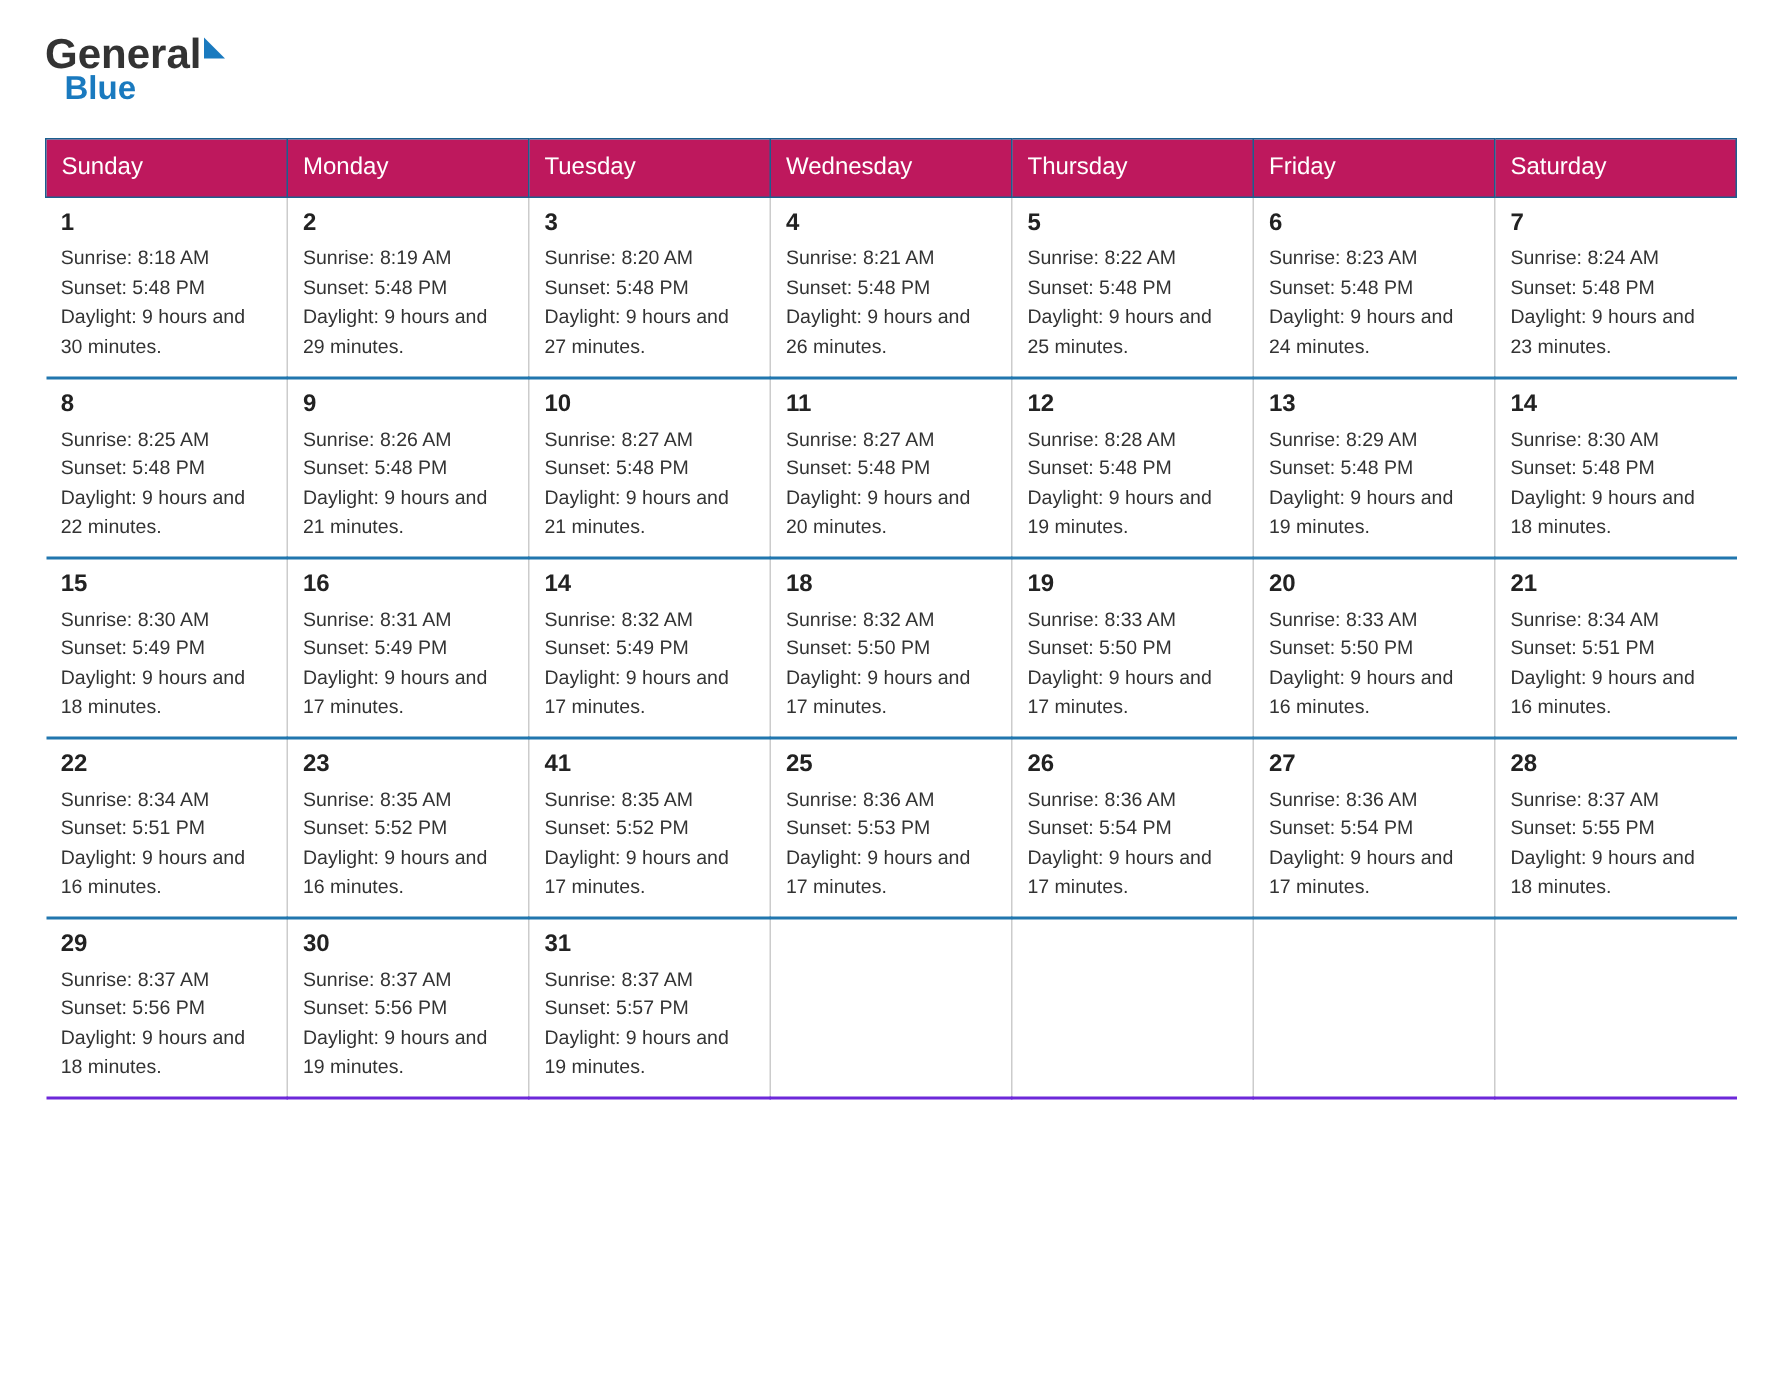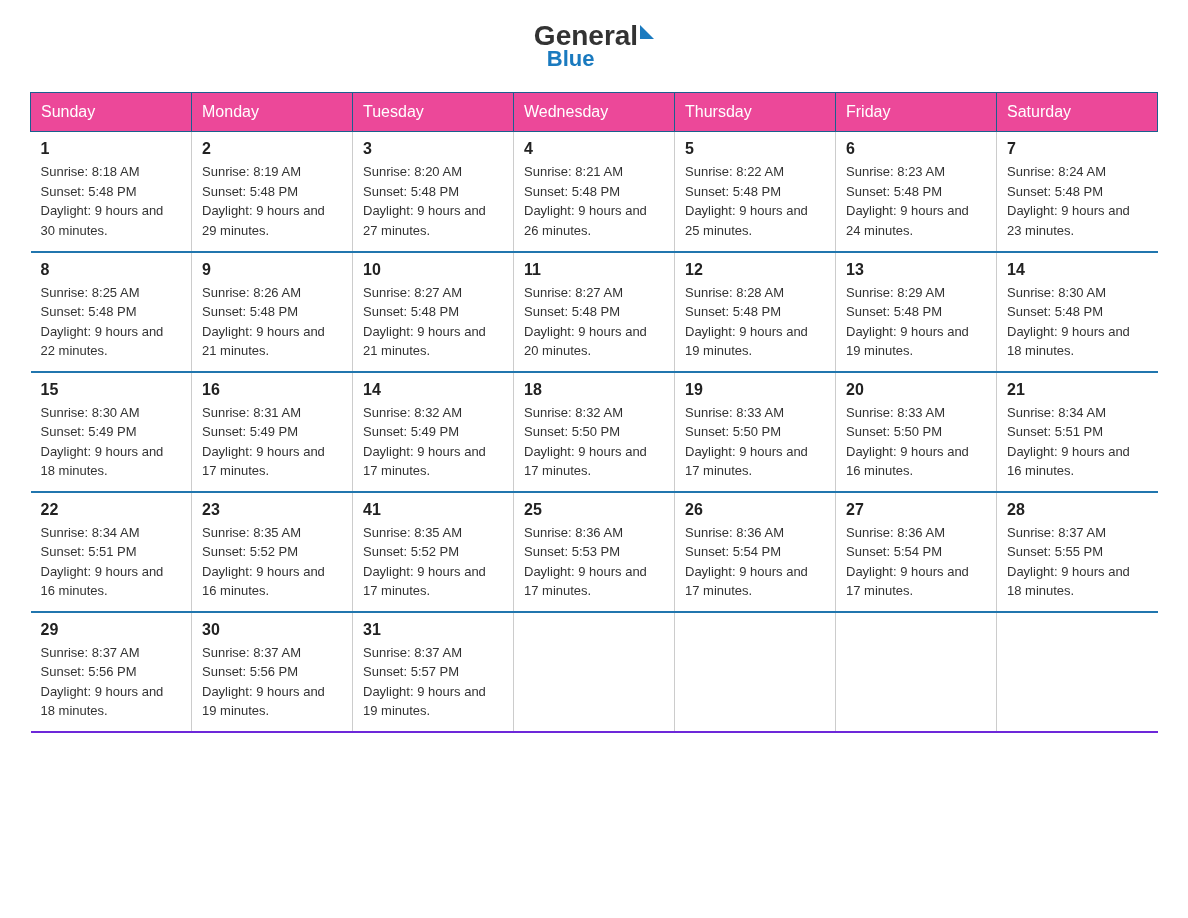--- a/index.html
+++ b/index.html
@@ -5,21 +5,21 @@
     * { margin: 0; padding: 0; box-sizing: border-box; }
     body {
       font-family: Arial, sans-serif;
       background: #fff;
       width: 1188px;
       min-height: 918px;
       padding: 20px 30px;
     }
     .header {
       display: flex;
-      justify-content: center;
+      justify-content: space-between;
       align-items: flex-start;
       margin-bottom: 20px;
     }
     .logo-text {
       font-size: 28px;
       font-weight: bold;
       color: #333;
       font-family: Arial, sans-serif;
     }
     .logo-arrow {
@@ -62,21 +62,21 @@
       font-size: 22px;
       color: #444;
       margin-top: 4px;
     }
     table {
       width: 100%;
       border-collapse: collapse;
       font-size: 14px;
     }
     thead tr {
-      background-color: #ec4899;
+      background-color: #be185d;
       color: white;
     }
     thead th {
       padding: 10px 10px;
       text-align: left;
       font-size: 16px;
       font-weight: normal;
       border: 1px solid #1a5f8f;
     }
     tbody tr {

